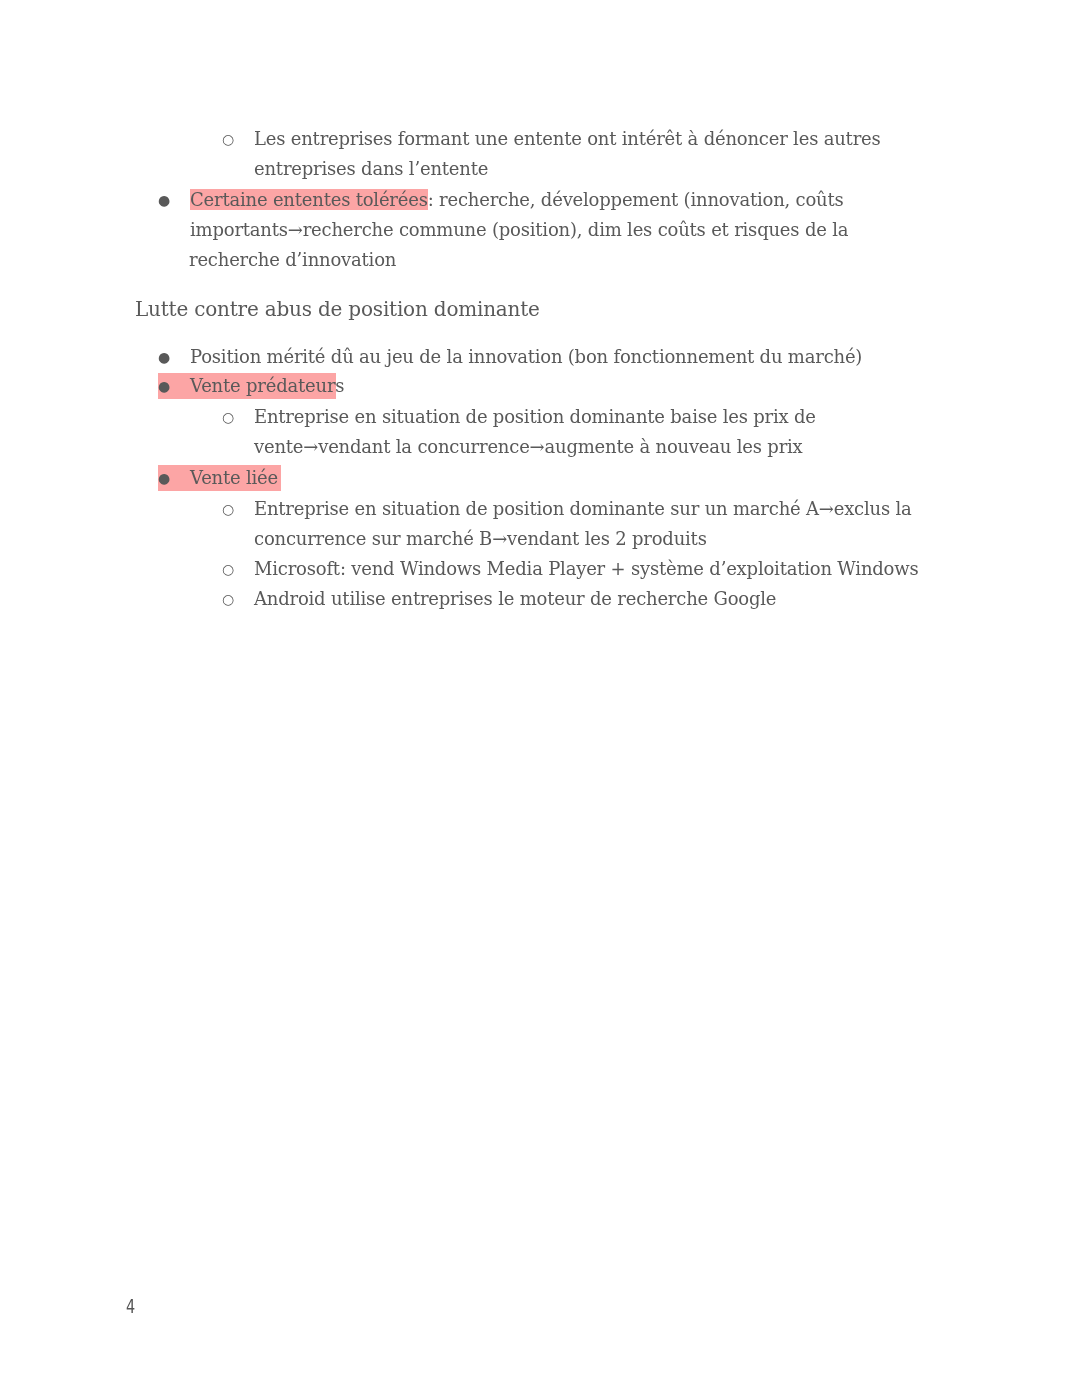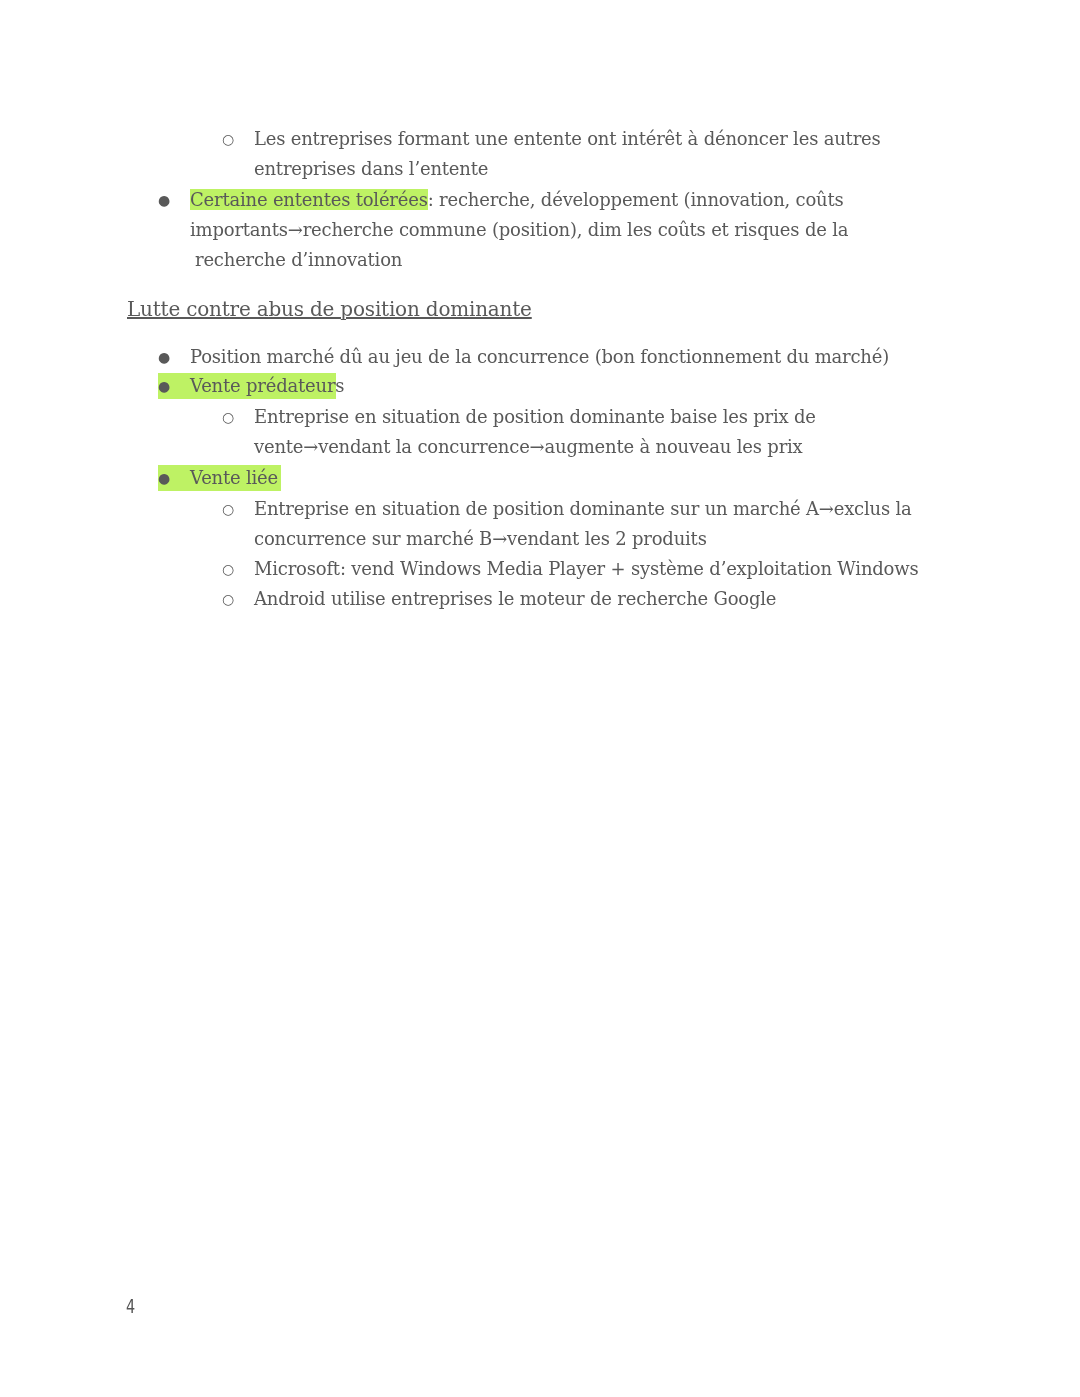--- a/index.html
+++ b/index.html
@@ -1,41 +1,41 @@
 <!DOCTYPE html>
 <html><head>
 <meta charset="utf-8">
 <style>
   html, body { margin:0; padding:0; background:#ffffff; }
   body { width:1080px; height:1397px; position:relative; overflow:hidden;
          font-family:"DejaVu Serif","Liberation Serif",serif; color:#595959; }
   .line { position:absolute; font-size:18px; line-height:30px; white-space:nowrap; letter-spacing:-0.2px; }
-  .hl { background:#bef264; }
+  .hl { background:#fca5a5; }
   .bullet { position:absolute; font-size:14px; line-height:30px; }
   .circ { position:absolute; font-size:14px; line-height:30px; }
-  .heading { position:absolute; font-size:20px; line-height:30px; text-decoration:underline; white-space:nowrap; letter-spacing:-0.2px; }
+  .heading { position:absolute; font-size:20px; line-height:30px; white-space:nowrap; letter-spacing:-0.2px;margin-left:8px; }
   .pagenum { position:absolute; left:126px; top:1294px; font-family:"DejaVu Sans Condensed","DejaVu Sans",sans-serif; font-size:20px; color:#555; transform:scaleX(0.8); transform-origin:left; }
 </style>
 </head>
 <body>
 
 <div>
   <span class="circ" style="left:222px;top:124px">○</span>
   <div class="line" style="left:254px;top:124px">Les entreprises formant une entente ont intérêt à dénoncer les autres</div>
   <div class="line" style="left:254px;top:154px">entreprises dans l’entente</div>
 
   <span class="bullet" style="left:158px;top:185px">●</span>
   <div class="line" style="left:190px;top:185px"><span class="hl">Certaine ententes tolérées</span><span>: recherche, développement (innovation, coûts</span></div>
   <div class="line" style="left:190px;top:215px">importants→recherche commune (position), dim les coûts et risques de la</div>
-  <div class="line" style="left:195px;top:245px">recherche d’innovation</div>
+  <div class="line" style="left:189px;top:245px">recherche d’innovation</div>
 
   <div class="heading" style="left:127px;top:294px">Lutte contre abus de position dominante</div>
 
   <span class="bullet" style="left:158px;top:342px">●</span>
-  <div class="line" style="left:190px;top:342px">Position marché dû au jeu de la concurrence (bon fonctionnement du marché)</div>
+  <div class="line" style="left:190px;top:342px">Position mérité dû au jeu de la innovation (bon fonctionnement du marché)</div>
 
   <div class="hl" style="position:absolute;left:158px;top:373px;width:178px;height:26px"></div>
   <span class="bullet" style="left:158px;top:371px">●</span>
   <div class="line" style="left:190px;top:371px">Vente prédateurs</div>
 
   <span class="circ" style="left:222px;top:402px">○</span>
   <div class="line" style="left:254px;top:402px">Entreprise en situation de position dominante baise les prix de</div>
   <div class="line" style="left:254px;top:432px">vente→vendant la concurrence→augmente à nouveau les prix</div>
 
   <div class="hl" style="position:absolute;left:158px;top:465px;width:123px;height:26px"></div>

